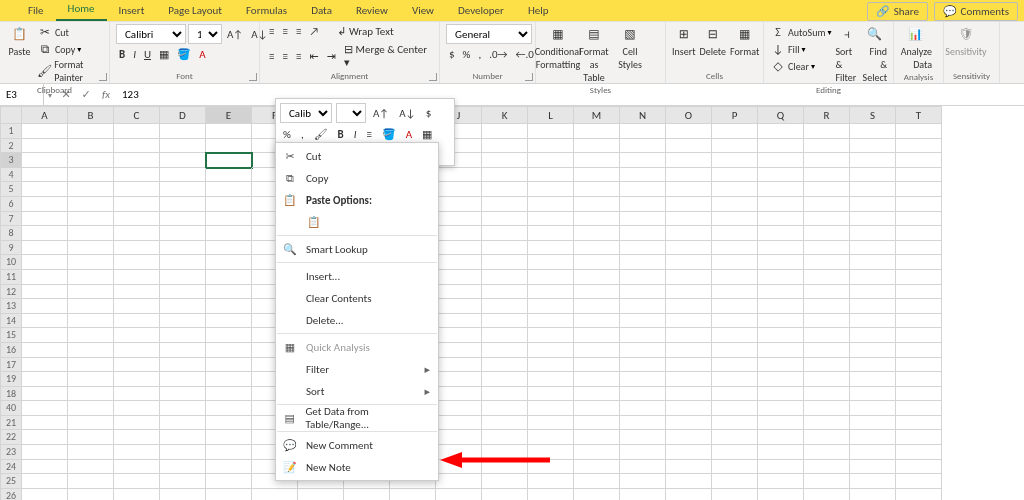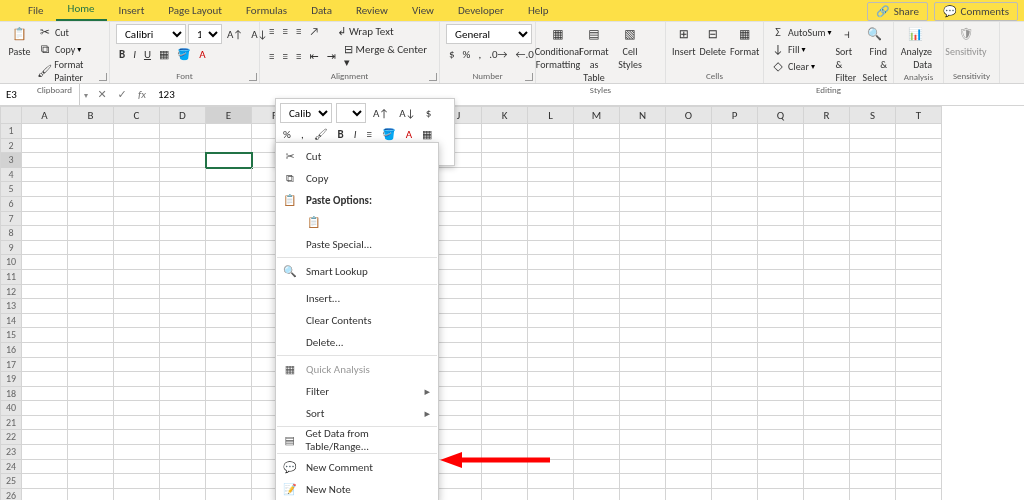--- a/index.html
+++ b/index.html
@@ -16,21 +16,21 @@
 .vstack{display:flex;flex-direction:column;gap:1px}
 .hrow{display:flex;gap:2px;align-items:center}
 .ico{width:16px;height:16px;display:inline-flex;align-items:center;justify-content:center;font-size:12px;color:#333}
 .big-ico{width:32px;display:flex;flex-direction:column;align-items:center;gap:1px}
 .big-ico .ico{width:20px;height:20px}
 .lbl{font-size:10px;color:#333}
 .sel{border:1px solid #ccc;background:#fff;height:20px;padding:0 4px;font-size:11px}
 .btn{border:none;background:none;padding:1px 3px;color:#333}
 .dlg{position:absolute;right:2px;bottom:2px;width:8px;height:8px;border:1px solid #999;border-top:none;border-left:none}
 .namebox-row{display:flex;height:22px;border-bottom:1px solid #d4d4d4;align-items:center;background:#fff}
-.namebox{width:80px;border-right:1px solid #ccc;padding-left:6px;height:100%;display:flex;align-items:center}
+.namebox{width:44px;border-right:1px solid #ccc;padding-left:6px;height:100%;display:flex;align-items:center}
 .fxbtn{width:20px;text-align:center;color:#777}
 .formula{flex:1;padding-left:6px}
 .grid{position:relative;background:#fff}
 .colhead{display:flex;height:18px}
 .rowhead-spacer{width:22px;border:1px solid #d4d4d4;background:#e6e6e6}
 .ch{width:46px;border:1px solid #d4d4d4;border-left:none;background:#e6e6e6;text-align:center;color:#333;font-size:11px;line-height:17px}
 .row{display:flex;height:14.6px}
 .rh{width:22px;border:1px solid #d4d4d4;border-top:none;background:#e6e6e6;text-align:center;color:#666;font-size:10px;line-height:14px}
 .rh.sel{background:#d2d2d2}
 .cell{width:46px;border-right:1px solid #d4d4d4;border-bottom:1px solid #d4d4d4}
@@ -911,24 +911,20 @@
       <span>Copy</span>
     </div>
   <div class="mi">
       <span class="mico">📋</span>
       <b>Paste Options:</b>
     </div>
   <div class="mi">
       <span class="mico"></span>
       <span class="mico">📋</span>
     </div>
-  <div class="mi">
-      <span class="mico"></span>
-      <span>Paste Special...</span>
-    </div>
   <div class="sep"></div>
   <div class="mi">
       <span class="mico">🔍</span>
       <span>Smart Lookup</span>
     </div>
   <div class="sep"></div>
   <div class="mi">
       <span class="mico"></span>
       <span>Insert...</span>
     </div>

